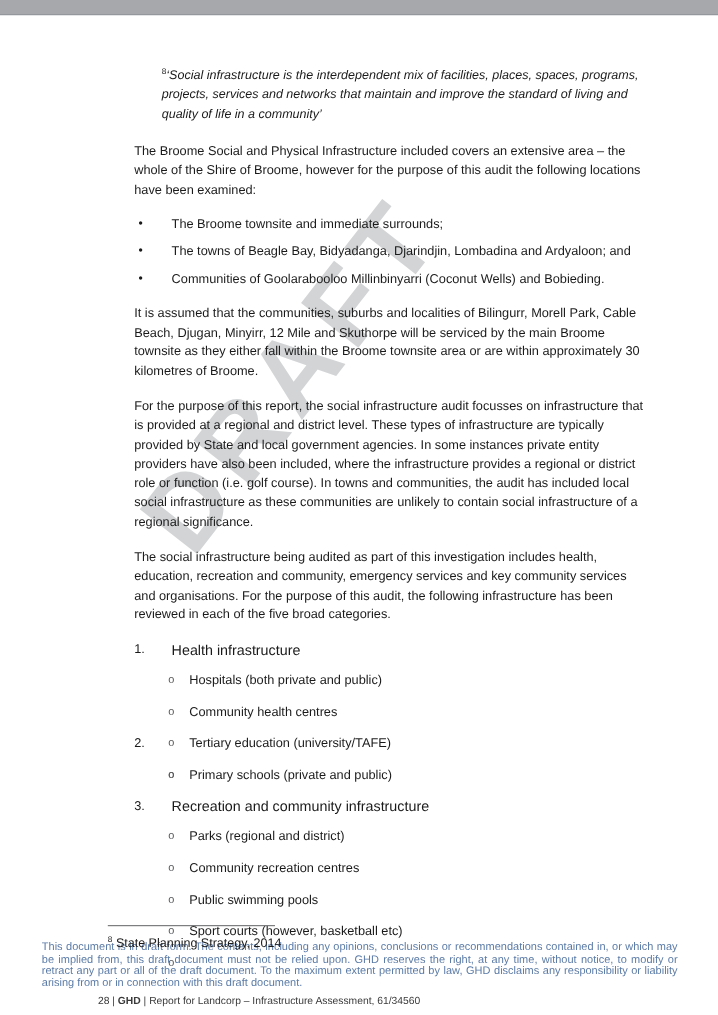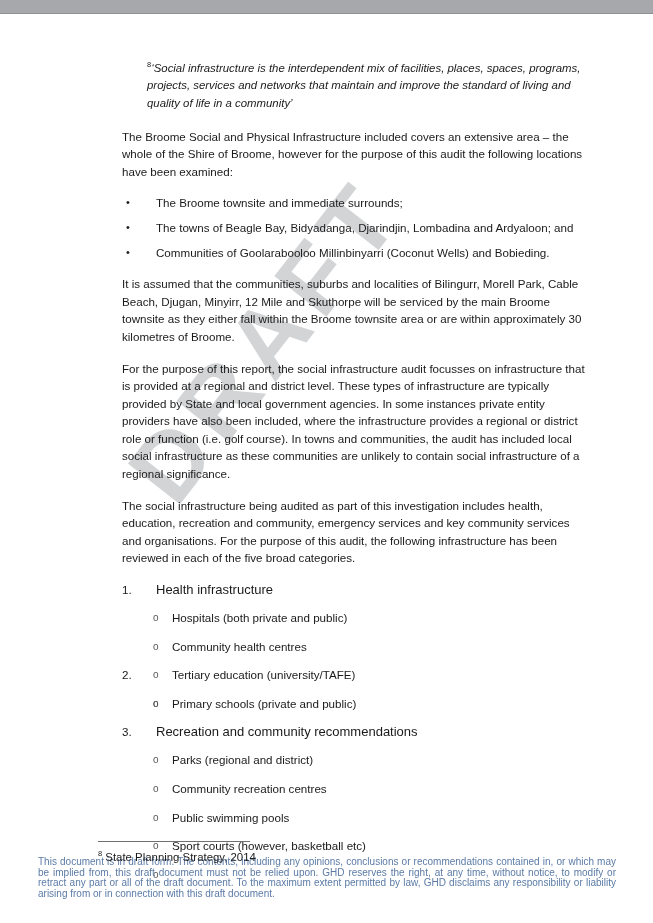--- a/index.html
+++ b/index.html
@@ -243,35 +243,36 @@
         <span class="num">2.</span>
         <ul class="sub">
           <li><span class="circ">o</span><span>Tertiary education (university/TAFE)</span></li>
           <li><span class="circ">o</span></li>
           <li><span class="circ">o</span><span>Primary schools (private and public)</span></li>
         </ul>
       </li>
 
       <li class="num-item">
         <span class="num">3.</span>
-        <span class="heading">Recreation and community recommendations</span>
+        <span class="heading">Recreation and community infrastructure</span>
         <ul class="sub">
           <li><span class="circ">o</span><span>Parks (regional and district)</span></li>
           <li><span class="circ">o</span><span>Community recreation centres</span></li>
           <li><span class="circ">o</span><span>Public swimming pools</span></li>
           <li><span class="circ">o</span><span>Sport courts (however, basketball etc)</span></li>
           <li>
               <span class="circ">o</span>
             </li>
         </ul>
       </li>
 
     </ol>
   </div>
 
   <div class="footnote-rule"></div>
 
   <div class="footnote"><sup>8</sup> <span>State Planning Strategy, 2014</span></div>
 
   <div class="disclaimer">This document is in draft form. The contents, including any opinions, conclusions or recommendations contained in, or which may be implied from, this draft document must not be relied upon. GHD reserves the right, at any time, without notice, to modify or retract any part or all of the draft document. To the maximum extent permitted by law, GHD disclaims any responsibility or liability arising from or in connection with this draft document.</div>
 
+  <div class="page-footer"><span>28</span> <span>|</span> <b>GHD</b> <span>|</span> <span>Report for Landcorp – Infrastructure Assessment, 61/34560</span></div>
 
 </div>
 
 </body></html>

